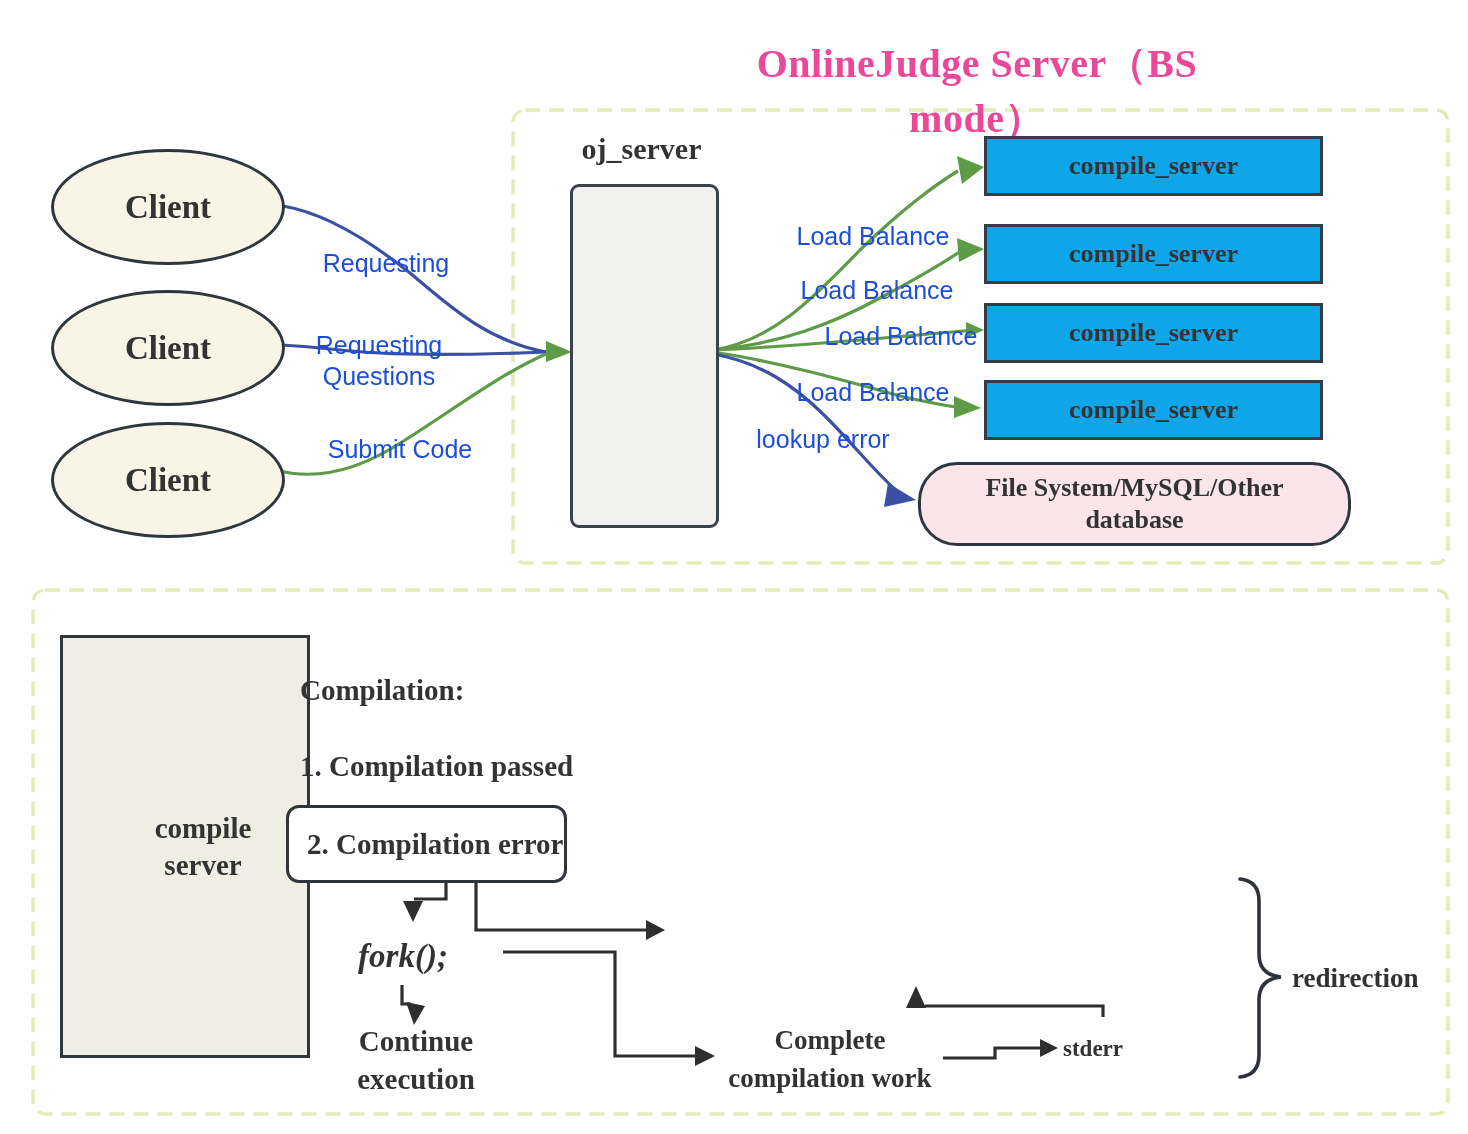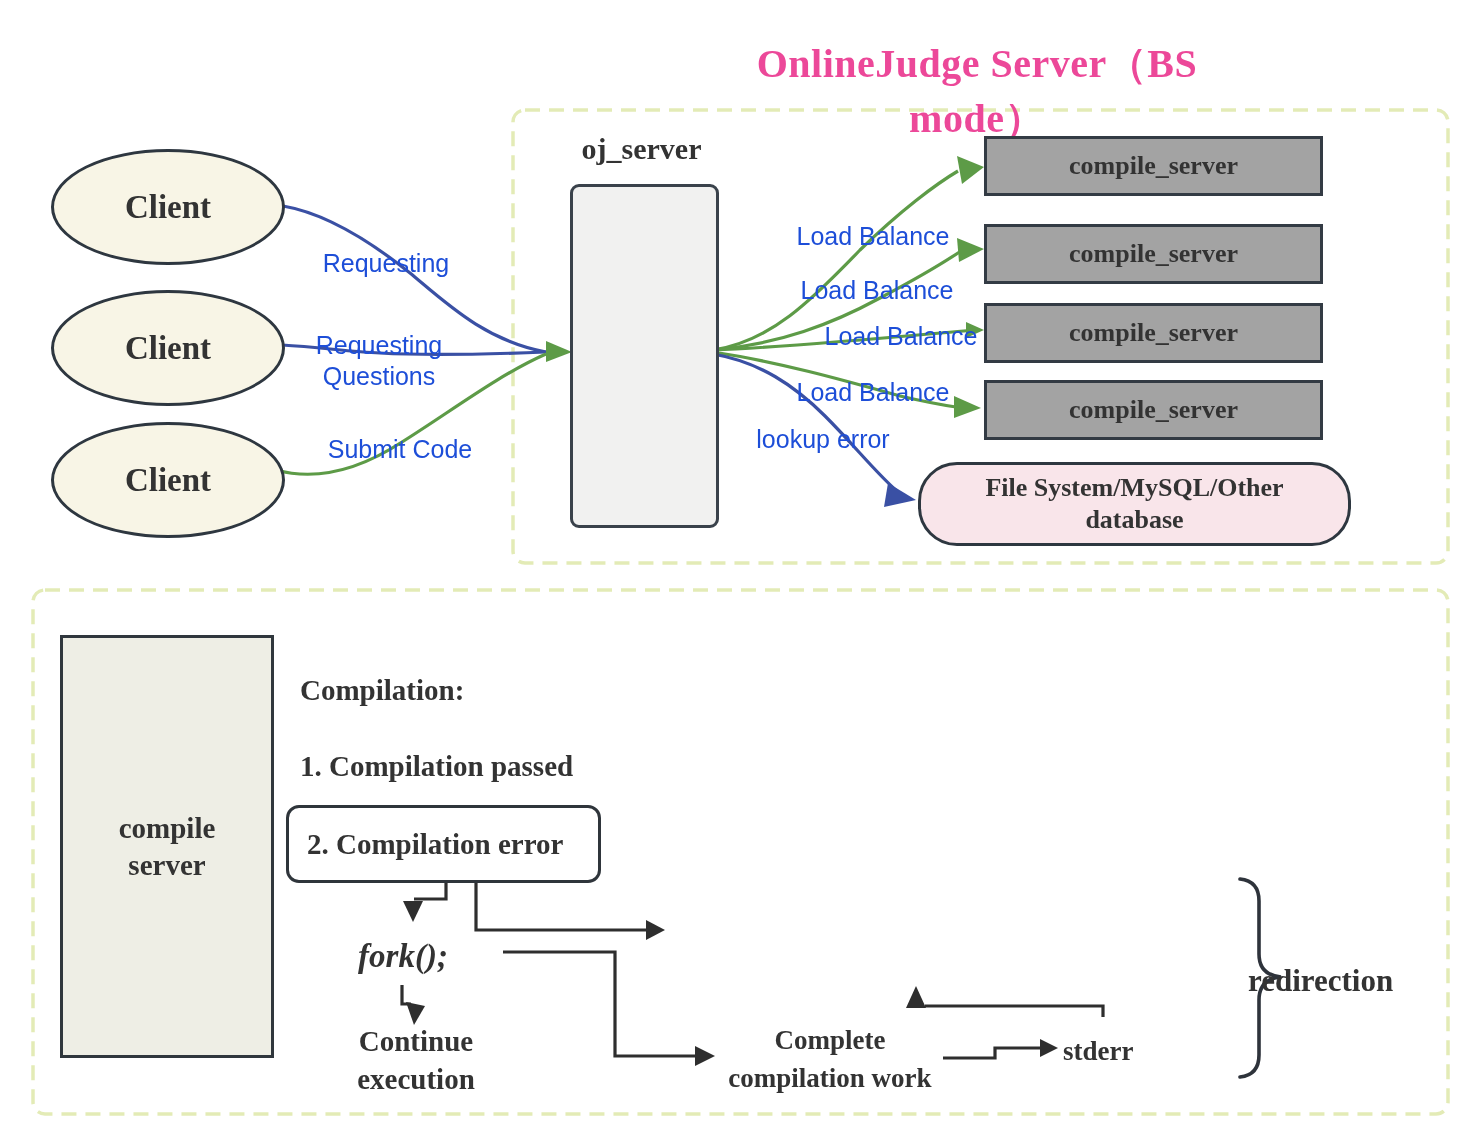--- a/index.html
+++ b/index.html
@@ -25,21 +25,21 @@
 
   .ojlabel { left:570px; top:132px; width:143px; text-align:center;
     font-size:30px; font-weight:bold; }
   .ojbox {
     left:570px; top:184px; width:143px; height:338px;
     background:#f1f1f0; border:3px solid #3a424b; border-radius:9px;
   }
 
   .cserver {
     left:984px; width:333px; height:54px;
-    background:#a3a3a3; border:3px solid #333b44;
+    background:#0ea5e9; border:3px solid #333b44;
     display:flex; align-items:center; justify-content:center;
     font-size:26px; font-weight:bold;
   }
 
   .dbbox {
     left:918px; top:462px; width:427px; height:78px;
     background:#f9e5ea; border:3px solid #2e3740; border-radius:39px;
     display:flex; flex-direction:column; align-items:center; justify-content:center;
     font-size:26px; font-weight:bold; line-height:1.25;
   }
@@ -47,41 +47,41 @@
   .slabel {
     font-family:"Liberation Sans", sans-serif;
     font-size:25px; color:#1d4ed8; white-space:nowrap;
     transform:translateX(-50%); text-align:center; line-height:1.25;
   }
 
   .compile2 {
     left:60px; top:635px; width:208px; height:417px;
     background:#eeeee5; border:3px solid #30373d;
     display:flex; flex-direction:column; align-items:center; justify-content:center;
-    font-size:29px; font-weight:bold; line-height:1.25;
+    font-size:29px; font-weight:bold; line-height:1.25;padding-left:36px;
   }
 
   .blabel { font-weight:bold; white-space:nowrap; }
   .h1b  { left:300px; top:616px; font-size:38px; }
   .h2b  { left:300px; top:674px; font-size:29px; }
   .item1{ left:300px; top:750px; font-size:29px; }
 
   .errbox {
-    left:286px; top:805px; width:315px; height:78px;
+    left:286px; top:805px; width:281px; height:78px;
     background:#ffffff; border:3px solid #2f353b; border-radius:13px;
     display:flex; align-items:center; font-size:29px; font-weight:bold;
     padding-left:18px; box-sizing:border-box;
   }
 
   .fork { left:358px; top:938px; width:90px; text-align:center; font-size:33px;font-style:italic; }
   .cont { left:341px; top:1022px; width:150px; text-align:center; font-size:29px; line-height:1.32; white-space:normal; }
   .need { left:660px; top:892px; width:460px; text-align:center; font-size:27px; line-height:1.4; white-space:normal; }
   .compw{ left:720px; top:1022px; width:220px; text-align:center; font-size:27px; line-height:1.4; white-space:normal; }
-  .stde { left:1063px; top:1036px; font-size:27px; }
-  .redir{ left:1248px; top:963px; font-size:31px; }
+  .stde { left:1063px; top:1036px; font-size:23px; }
+  .redir{ left:1292px; top:963px; font-size:27px; }
 </style>
 </head>
 <body>
 
 <div class="canvas">
 
   <svg class="wires" width="1468" height="1134" viewBox="0 0 1468 1134">
 
     <rect x="513" y="110" width="935" height="453" rx="12" fill="none" stroke="#e3ebb6" stroke-width="3.5" stroke-dasharray="15 9"></rect>
     <rect x="33" y="590" width="1415" height="524" rx="12" fill="none" stroke="#e3ebb6" stroke-width="3.5" stroke-dasharray="15 9"></rect>

